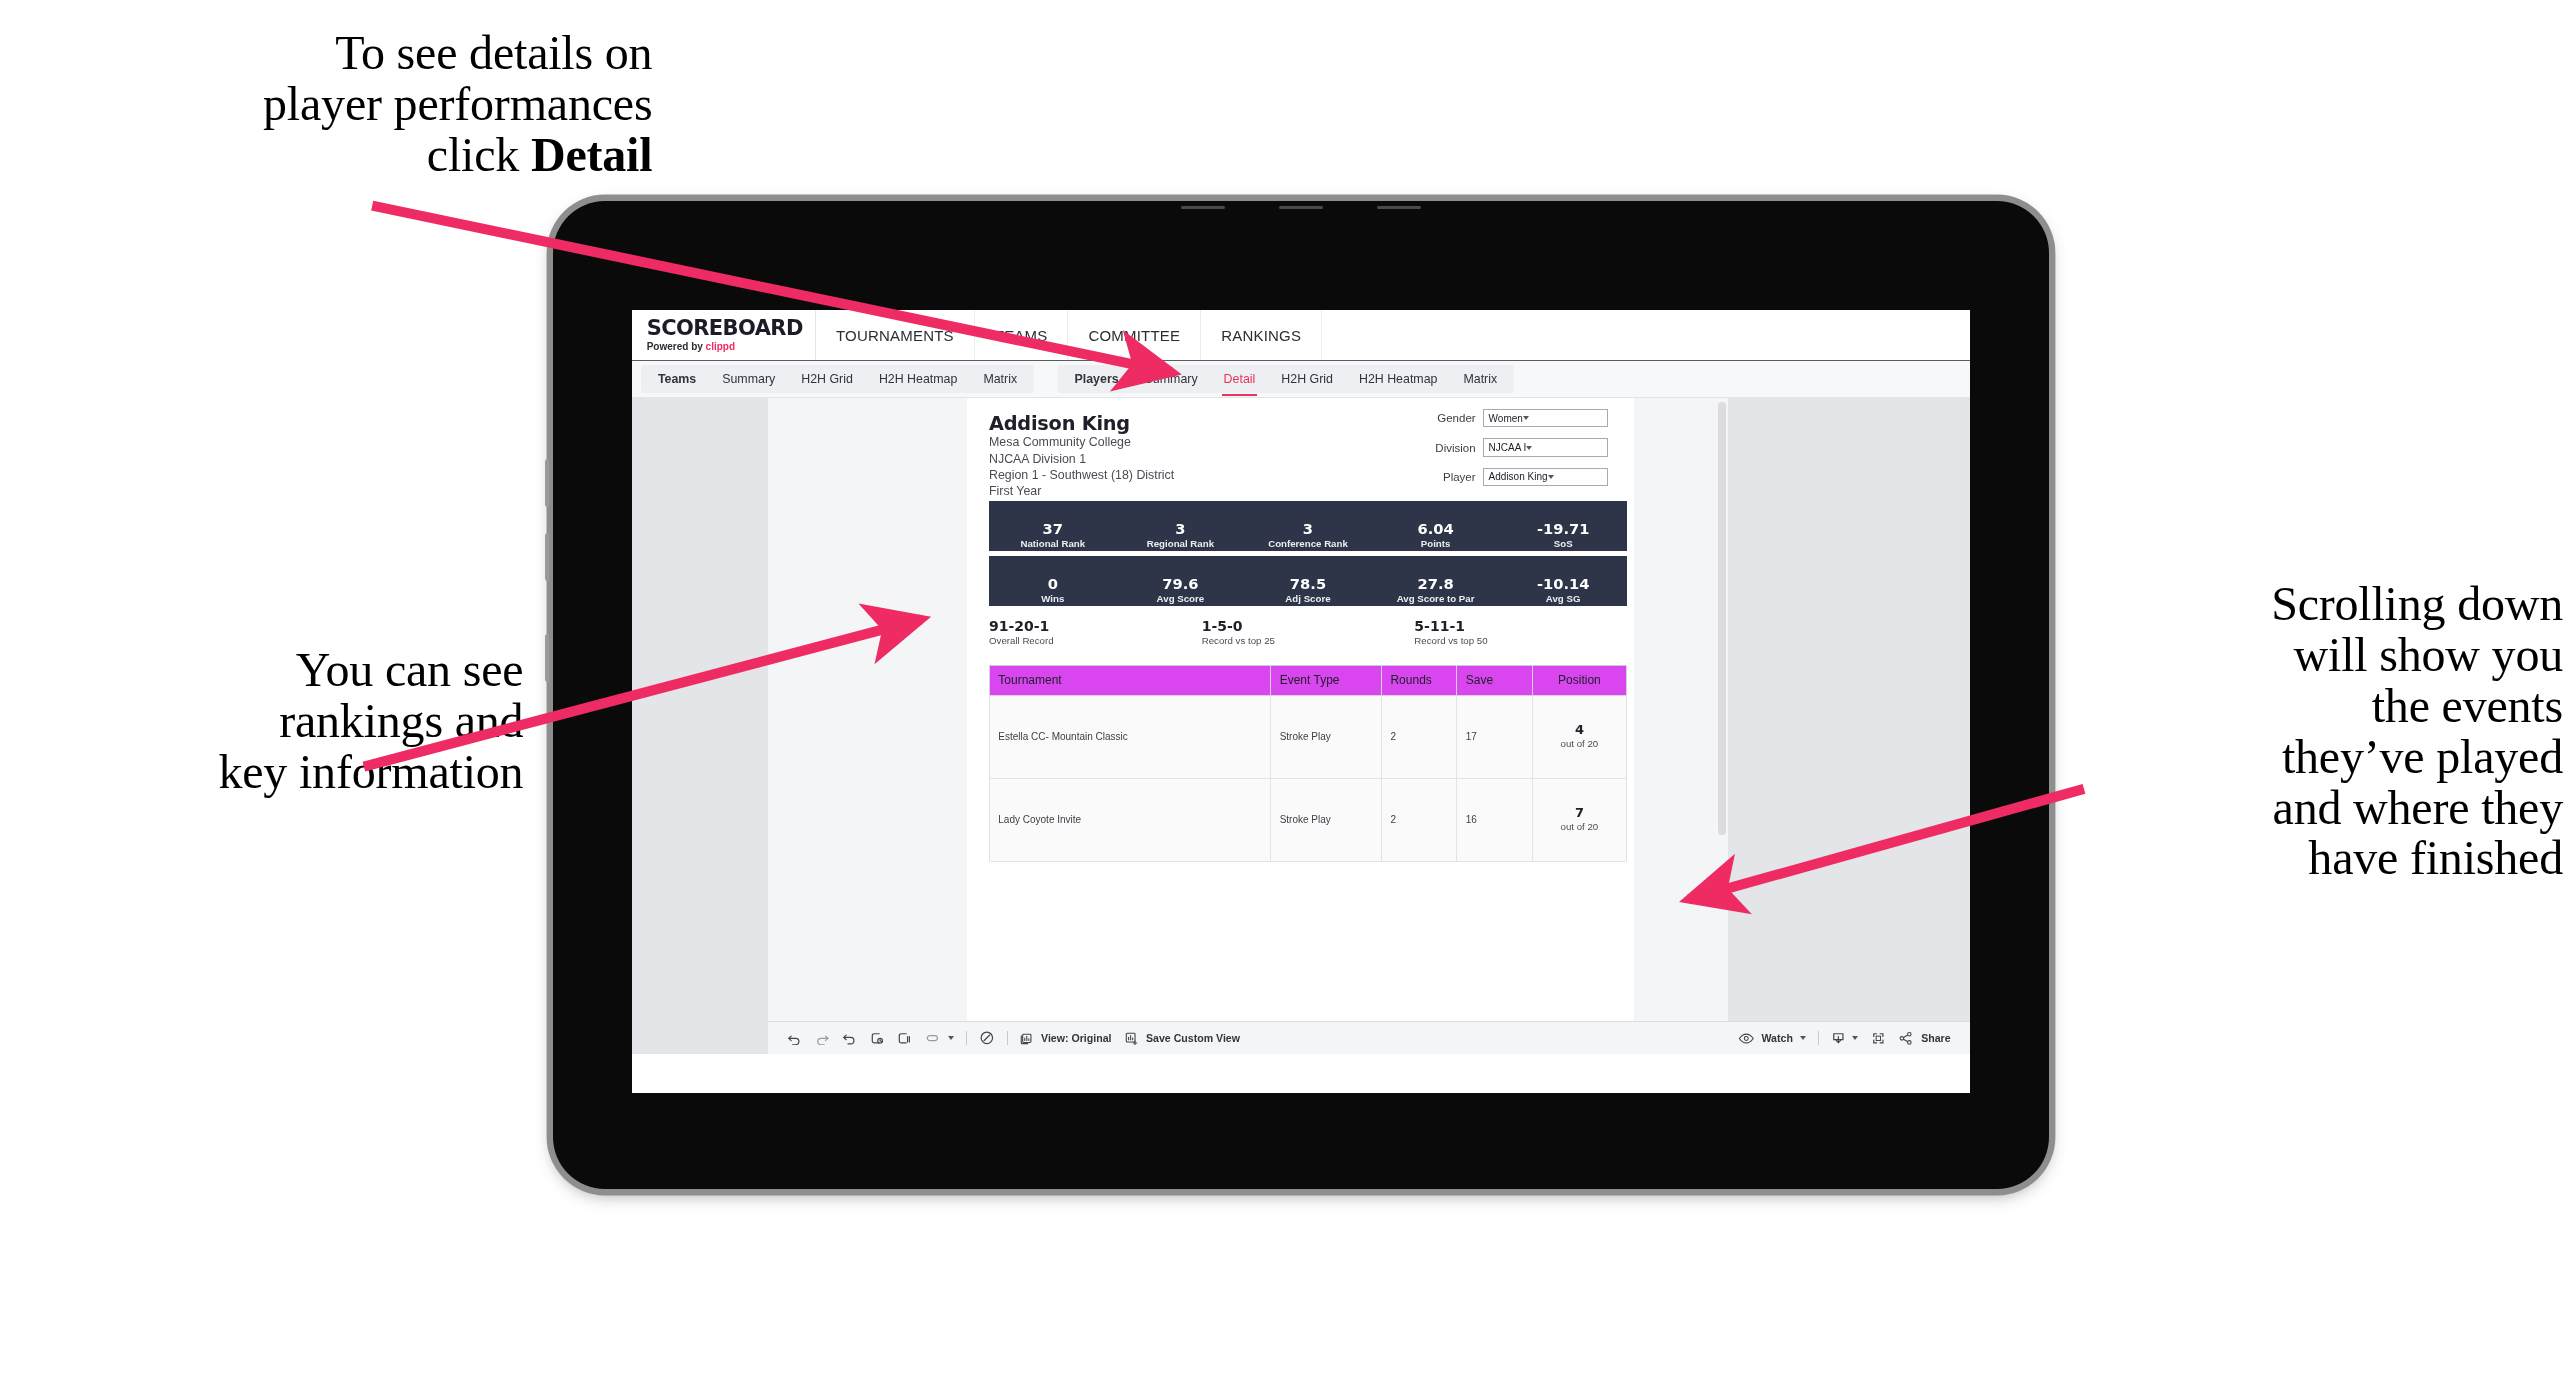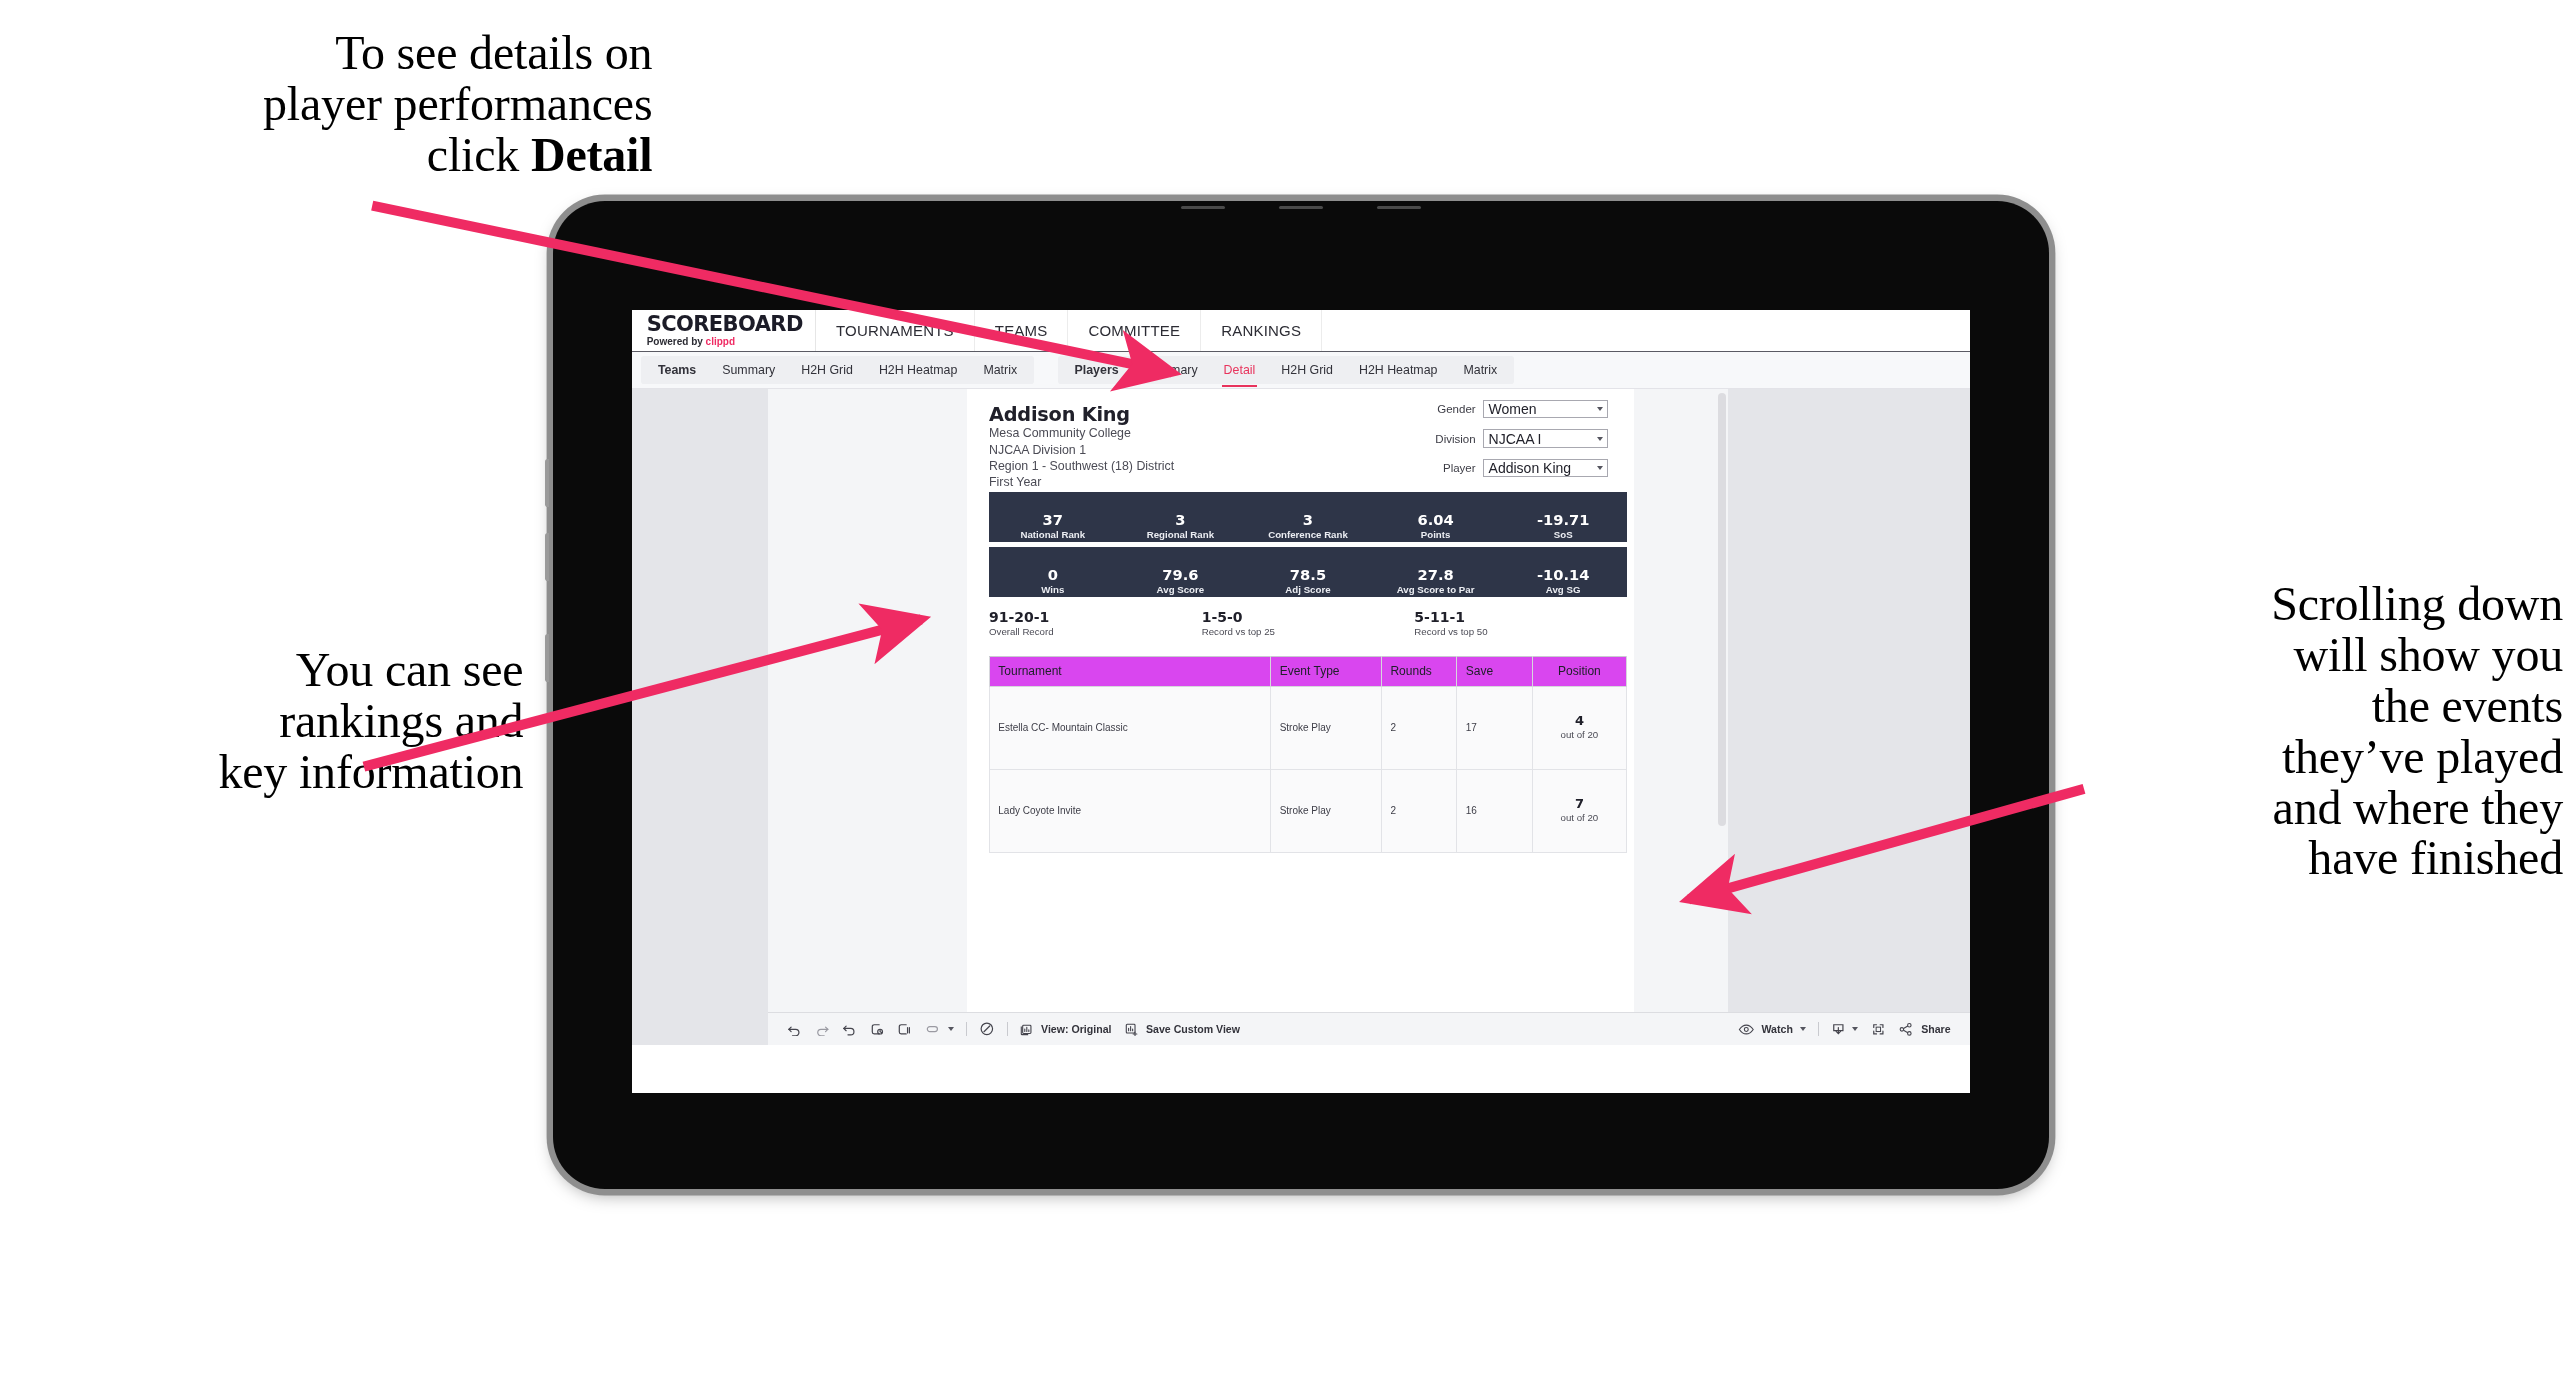--- a/index.html
+++ b/index.html
@@ -90,21 +90,21 @@
     left: 79px;
     top: 109px;
     width: 1338px;
     height: 783px;
     background: #ffffff;
     overflow: hidden;
   }
 
   
   #app-header {
-    height: 42px;
+    height: 51px;
     background: #ffffff;
     border-bottom: 1.8px solid #5a5a63;
     display: flex;
     align-items: stretch;
     box-sizing: border-box;
   }
   #brand {
     width: 184px;
     display: flex;
     flex-direction: column;
@@ -257,24 +257,23 @@
     margin-right: 7.4px;
     white-space: nowrap;
   }
   .filter-select {
     width: 125px;
     height: 18.4px;
     border: 0.9px solid #a8a8b0;
     background: #ffffff;
     display: flex;
     align-items: center;
-    justify-content: space-between;
     padding: 0 3.7px 0 4.6px;
     box-sizing: border-box;
-    font-size: 14px;
+    font-size: 10px;
     color: #22222b;
   }
   .caret {
     width: 0; height: 0;
     border-left: 3.7px solid transparent;
     border-right: 3.7px solid transparent;
     border-top: 4.6px solid #55555f;
   }
 
   

